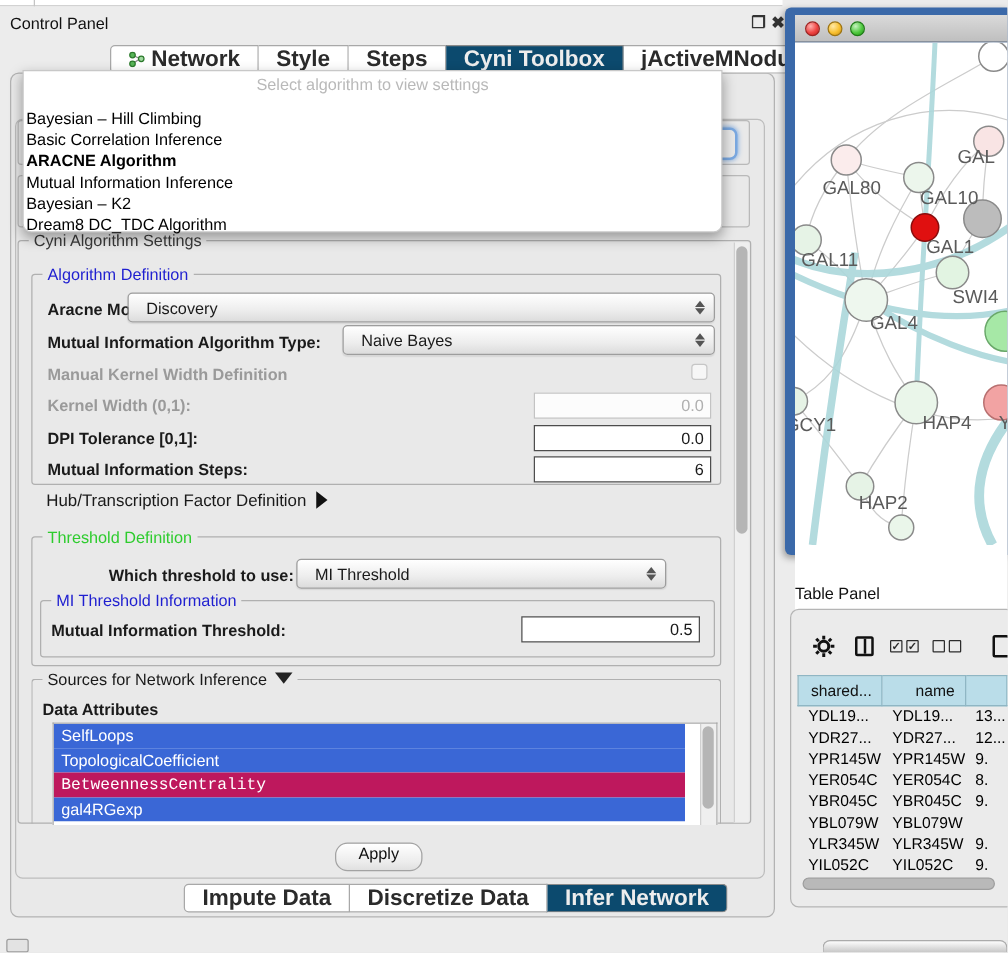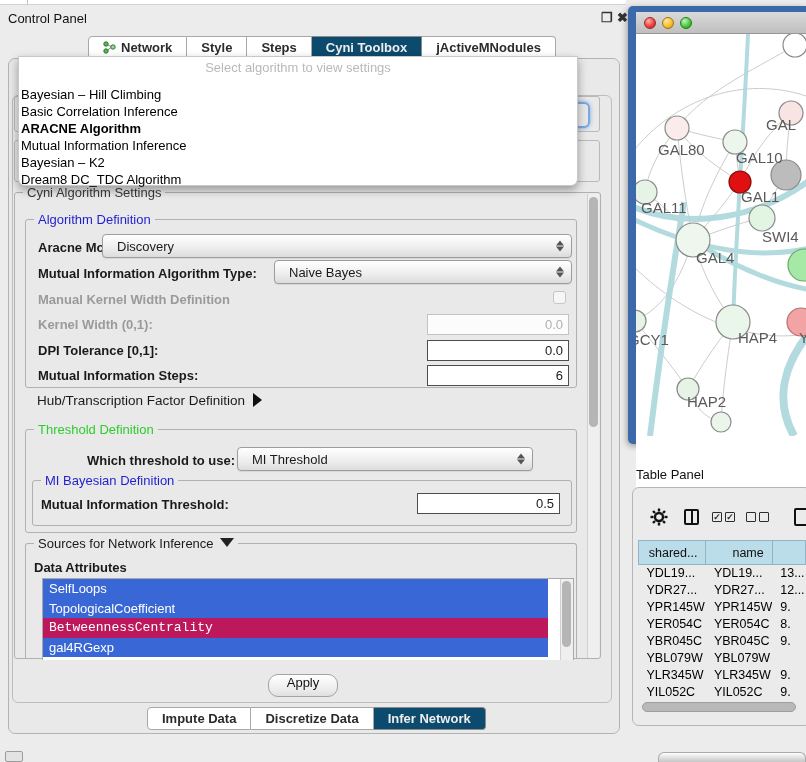--- a/index.html
+++ b/index.html
@@ -20,21 +20,21 @@
   .topstrip { left:0; top:0; width:626px; height:5px; background:#fff; border-bottom:1px solid #d2d2d2; }
   .topstrip-tick { left:27px; top:0; width:1px; height:5px; background:#c4c4c4; }
 
   .panel-title { left:8px; top:11px; font-size:13px; color:#111; }
   .win-btn { top:10px; font-size:13px; font-weight:bold; color:#333; cursor:default; }
 
   
   .seg { display:flex; height:23px; }
   .seg .tab {
     background:#fff; border:1px solid #a8a8a8; border-left:none;
-    font-size:13px; font-weight:bold; color:#2b2b2b;
+    font-size:18px; font-weight:bold; color:#2b2b2b;
     display:flex; align-items:center; justify-content:center; gap:5px;
     padding:0 14px; cursor:default;
   }
   .seg .tab:first-child { border-left:1px solid #a8a8a8; border-radius:4px 0 0 4px; }
   .seg .tab:last-child { border-radius:0 4px 4px 0; }
   .seg .tab.active { background:#0c4a6e; color:#ededed; border-color:#8a8a8a; }
 
   
   .outer-box { left:8px; top:58px; width:612px; height:676px; border:1px solid #b3b3b3; border-radius:7px; background:#e9e9e9; }
   .inner-box { left:12px; top:95px; width:600px; height:608px; border:1px solid #bdbdbd; border-radius:6px; }
@@ -231,21 +231,21 @@
     <span class="abs lbl bold" style="left:61px;top:23px;">Which threshold to use:</span>
     <div class="combo" style="left:211px;top:17px;width:296px;height:24px;">
       <span>MI Threshold</span>
       <span class="stepper">
           <i class="up"></i>
           <i class="dn"></i>
         </span>
     </div>
 
     <div class="group" style="position:absolute;left:6px;top:50px;width:540px;height:46px;">
-      <span class="legend" style="background:#e9e9e9;color:#1f1fd0;">MI Bayesian Definition</span>
+      <span class="legend" style="background:#e9e9e9;color:#1f1fd0;">MI Threshold Information</span>
       <span class="abs lbl bold" style="left:8px;top:16px;">Mutual Information Threshold:</span>
       <div class="field active" style="left:384px;top:12px;width:143px;height:21px;">
         <span>0.5</span>
       </div>
     </div>
   </div>
 
   <div class="group" style="position:absolute;left:10px;top:350px;width:552px;height:116px;border-bottom:none;border-radius:3px 3px 0 0;">
     <span class="legend"><span>Sources for Network Inference</span><span class="tri-down"></span></span>
 

